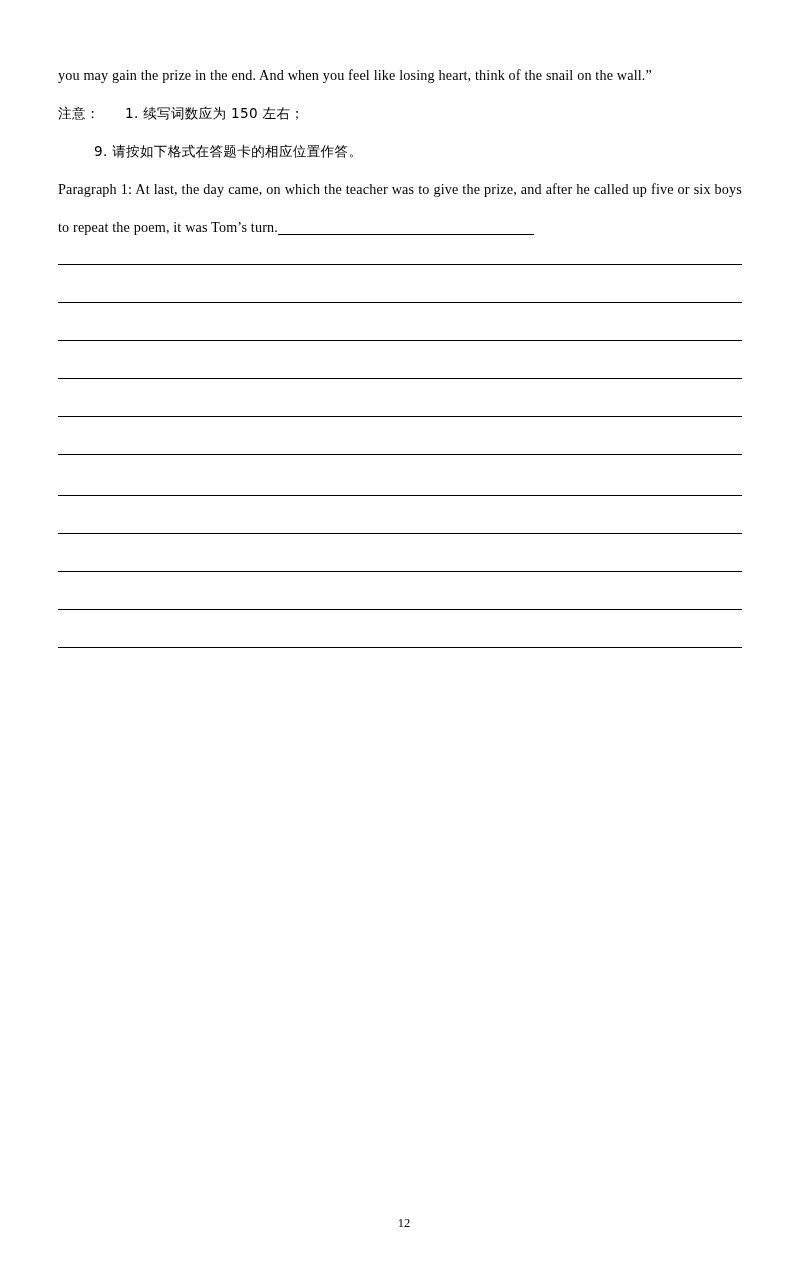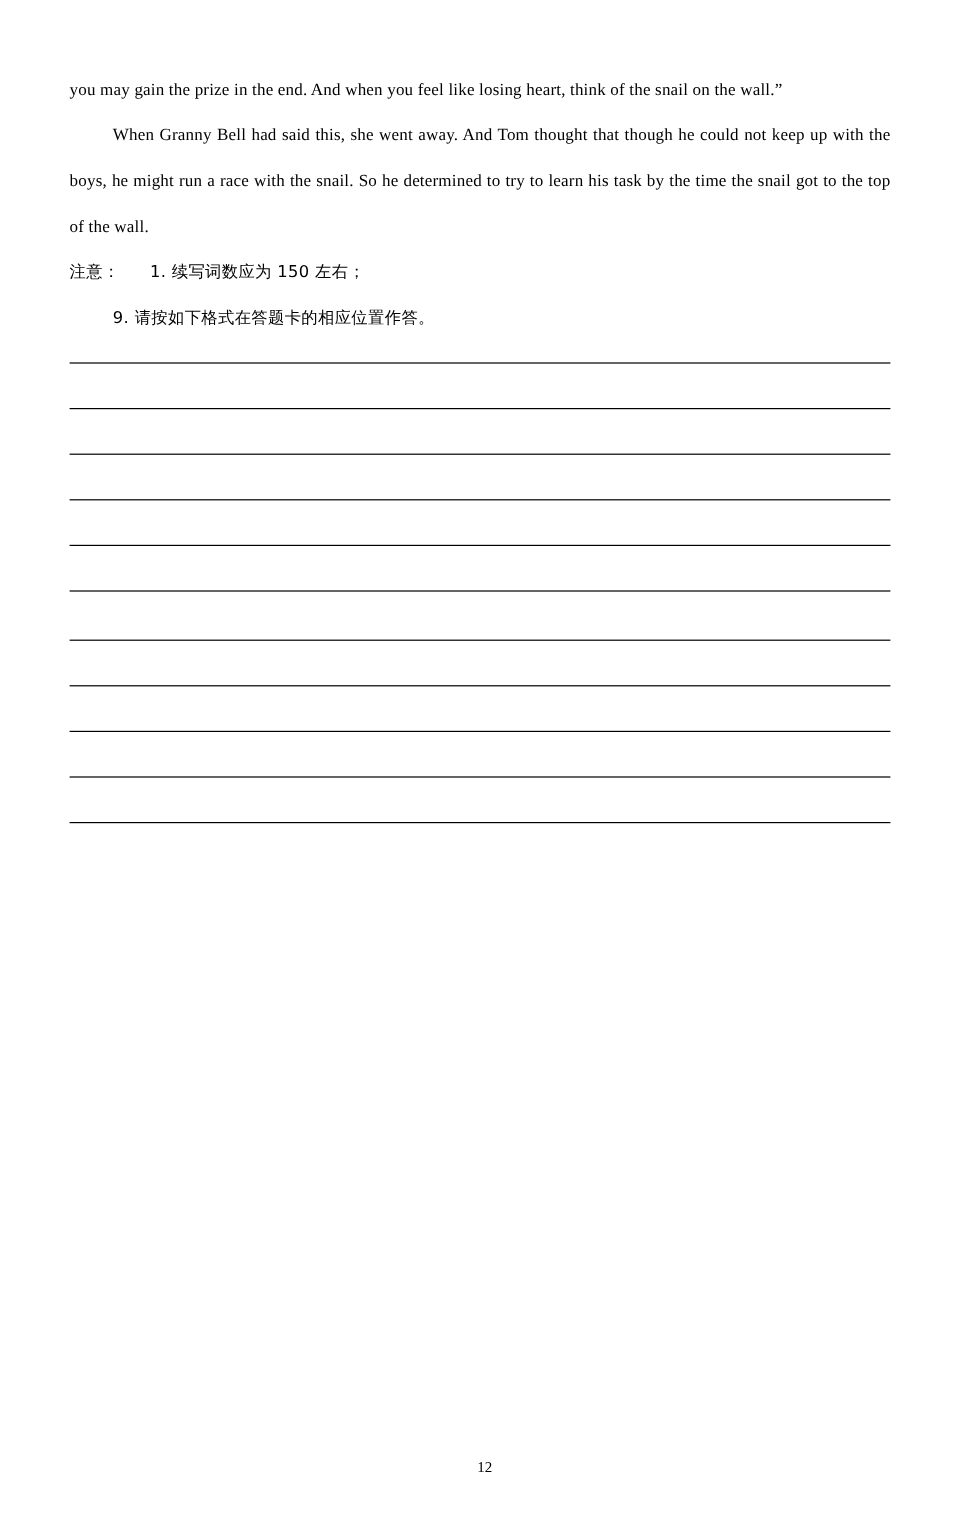--- a/index.html
+++ b/index.html
@@ -90,31 +90,31 @@
   }
 </style>
 </head>
 <body>
 
 <div class="page">
   <div class="content">
 
     <p>you may gain the prize in the end. And when you feel like losing heart, think of the snail on the wall.”</p>
 
-    <p class="indent">When Granny Bell had said this, she went away. And Tom thought that though he could not keep up with the boys, he might run a race with the snail. So he determined to try to learn his task by the time the snail got to the top of the wall.</p>
 
     <div class="cn note-row">
       <span>注意：</span>
       <span style="display:inline-block;width:16px"></span>
       <span>1. 续写词数应为 150 左右；</span>
     </div>
     <div class="cn note-row cn-indent">
       <span>9. 请按如下格式在答题卡的相应位置作答。</span>
     </div>
 
+    <p class="para-lead"><span>Paragraph 1: At last, the day came, on which the teacher was to give the prize, and after he called up five or six boys to repeat the poem, it was Tom’s turn.</span><span class="tail-rule" style="width:256px"></span></p>
 
     <div class="rules-block">
       <div class="rule"></div>
       <div class="rule"></div>
       <div class="rule"></div>
       <div class="rule"></div>
       <div class="rule"></div>
       <div class="rule"></div>
     </div>
 

